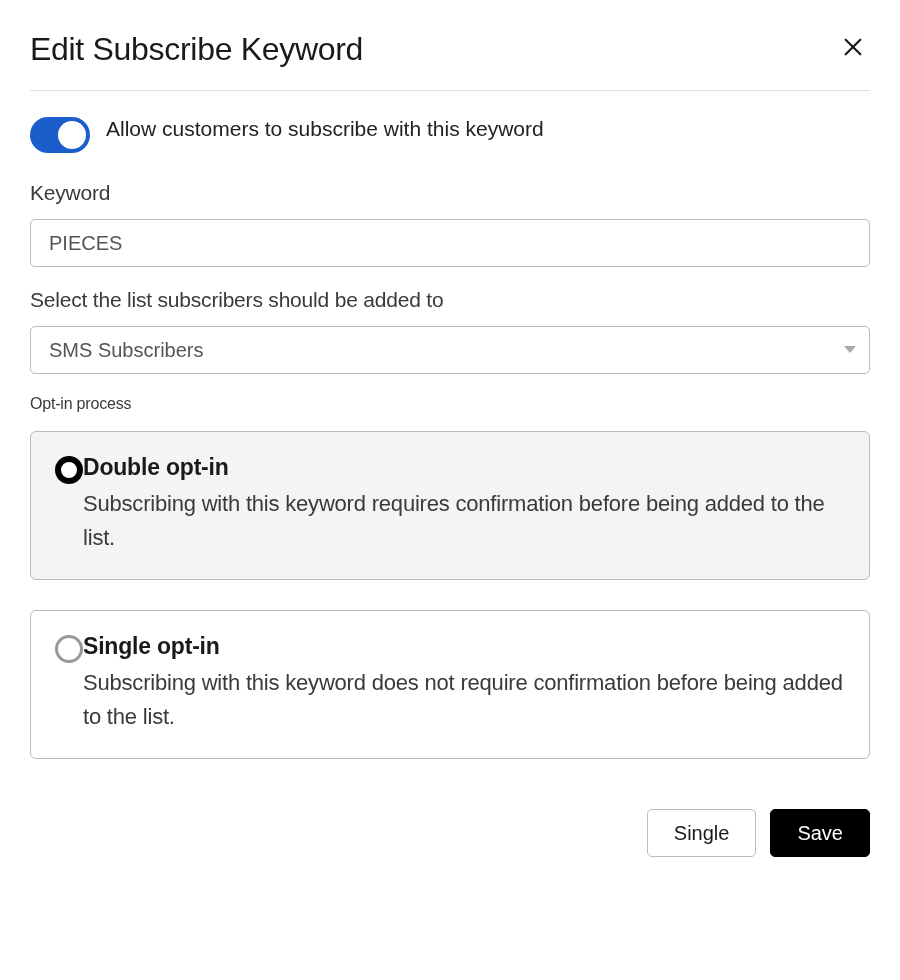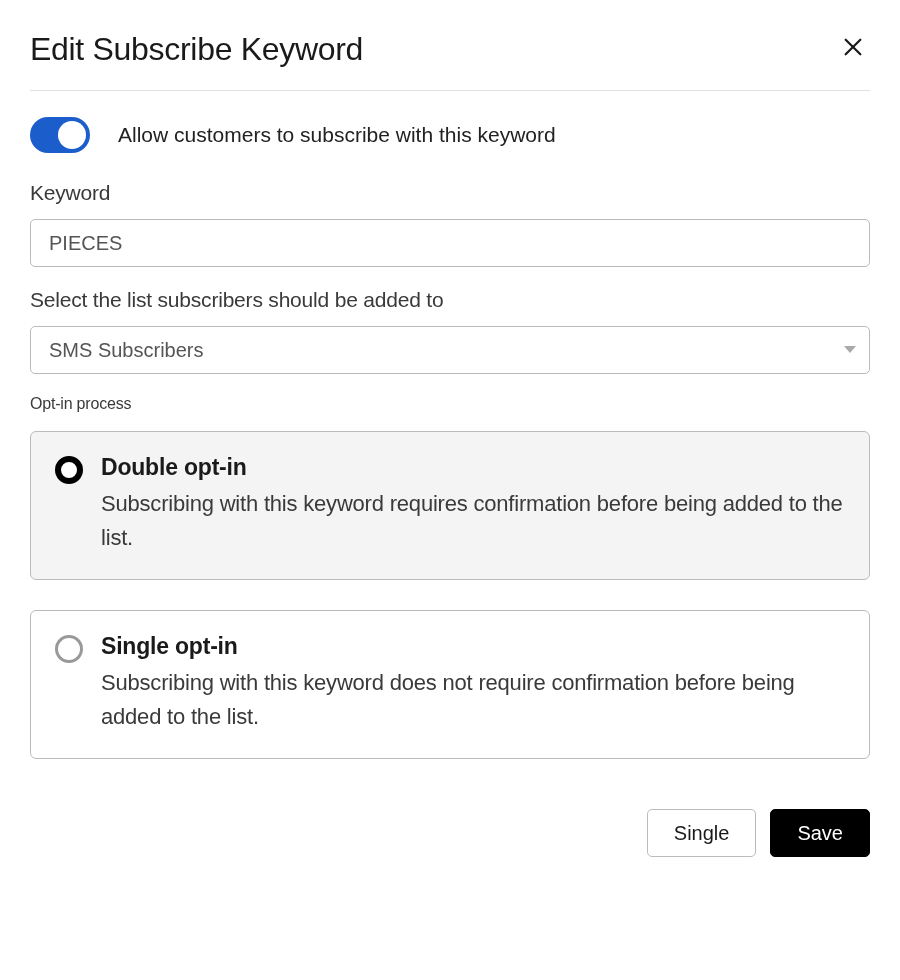--- a/index.html
+++ b/index.html
@@ -27,22 +27,22 @@
     cursor: pointer;
     padding: 6px;
     display: flex;
     align-items: center;
     justify-content: center;
   }
   .close-btn svg { width: 22px; height: 22px; }
 
   .toggle-row {
     display: flex;
-    align-items: center;
-    gap: 28px;
+    align-items: flex-start;
+    gap: 16px;
     margin-top: 26px;
     margin-bottom: 28px;
   }
   .toggle {
     position: relative;
     width: 60px;
     height: 36px;
     background: #1c5dcc;
     border-radius: 18px;
     cursor: pointer;
@@ -115,21 +115,20 @@
     margin-bottom: 18px;
     letter-spacing: -0.2px;
   }
 
   .radio-card {
     border: 1px solid #bbb;
     border-radius: 6px;
     padding: 22px 24px 24px 24px;
     display: flex;
     align-items: flex-start;
-    gap: 18px;
     cursor: pointer;
     margin-bottom: 30px;
     background: #fff;
   }
   .radio-card.selected {
     background: #f4f4f4;
     border-color: #bbb;
   }
   .radio-outer {
     width: 28px;

